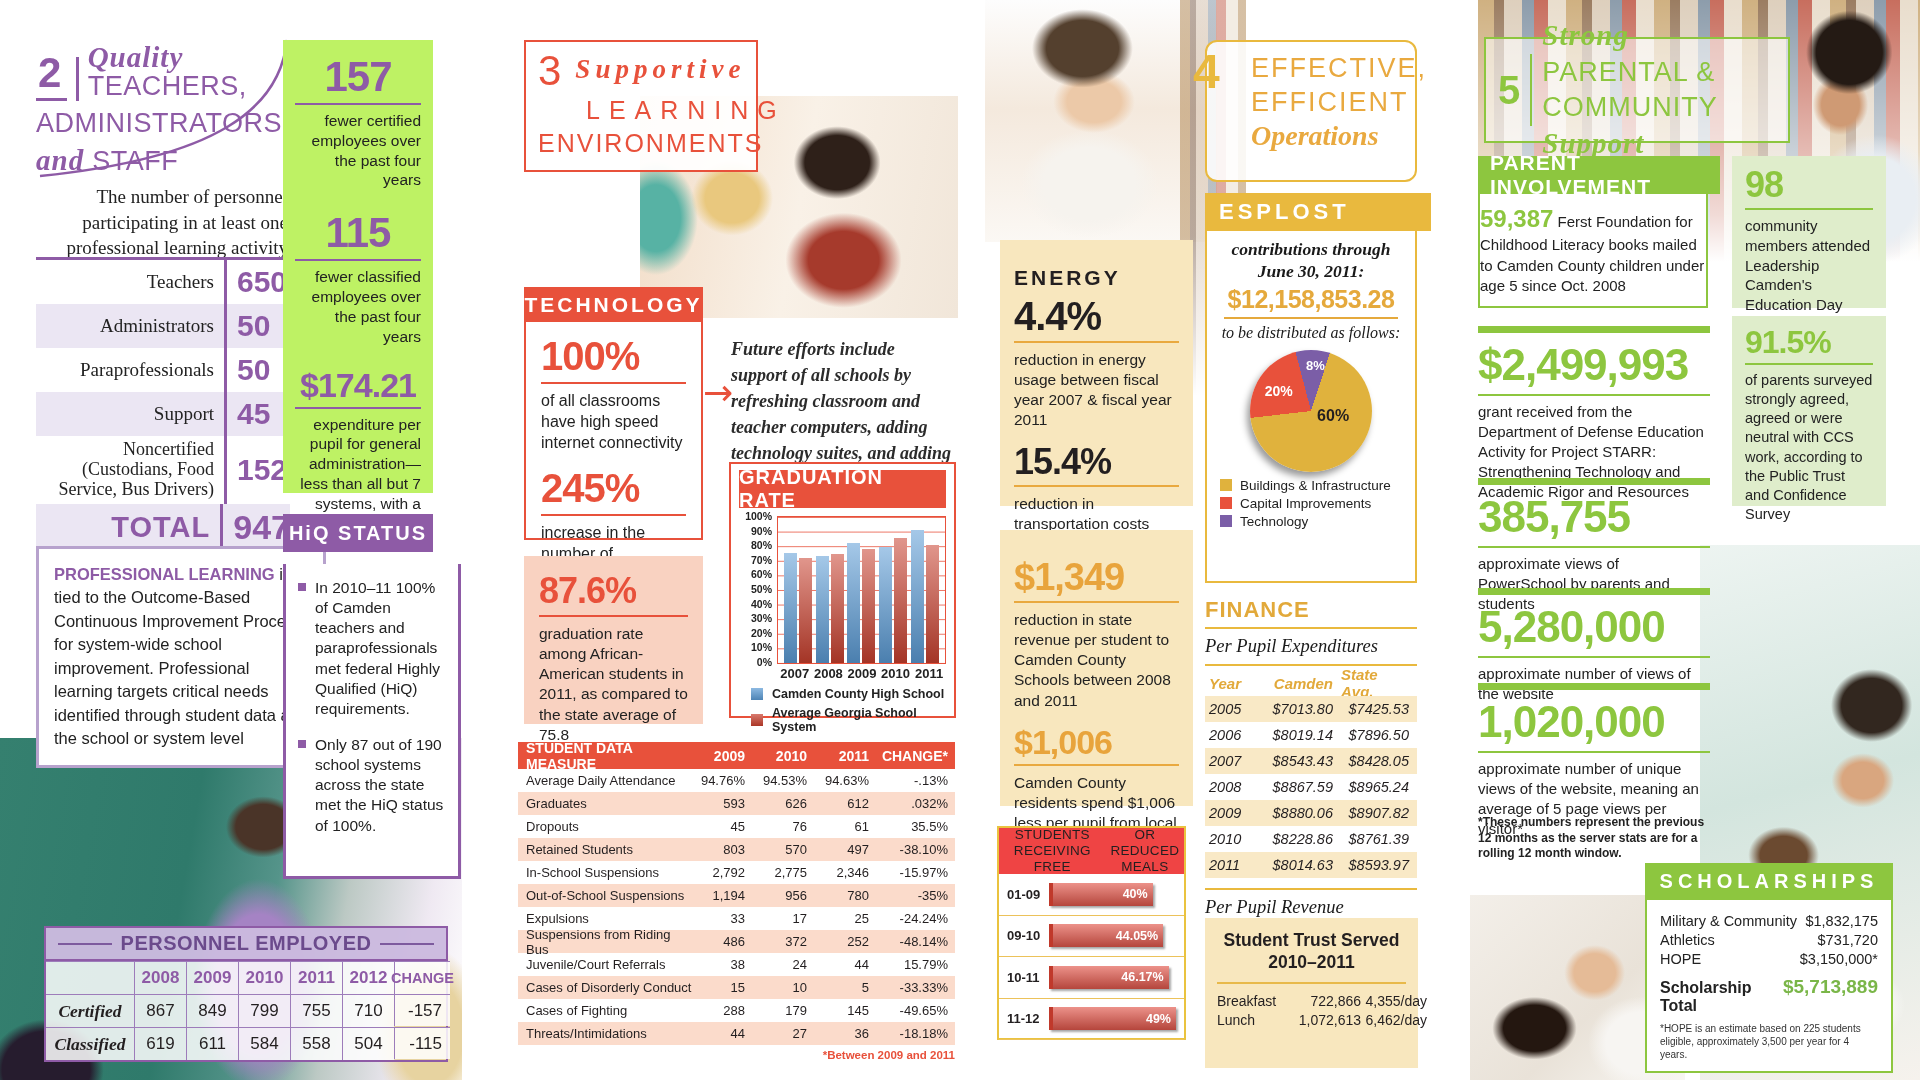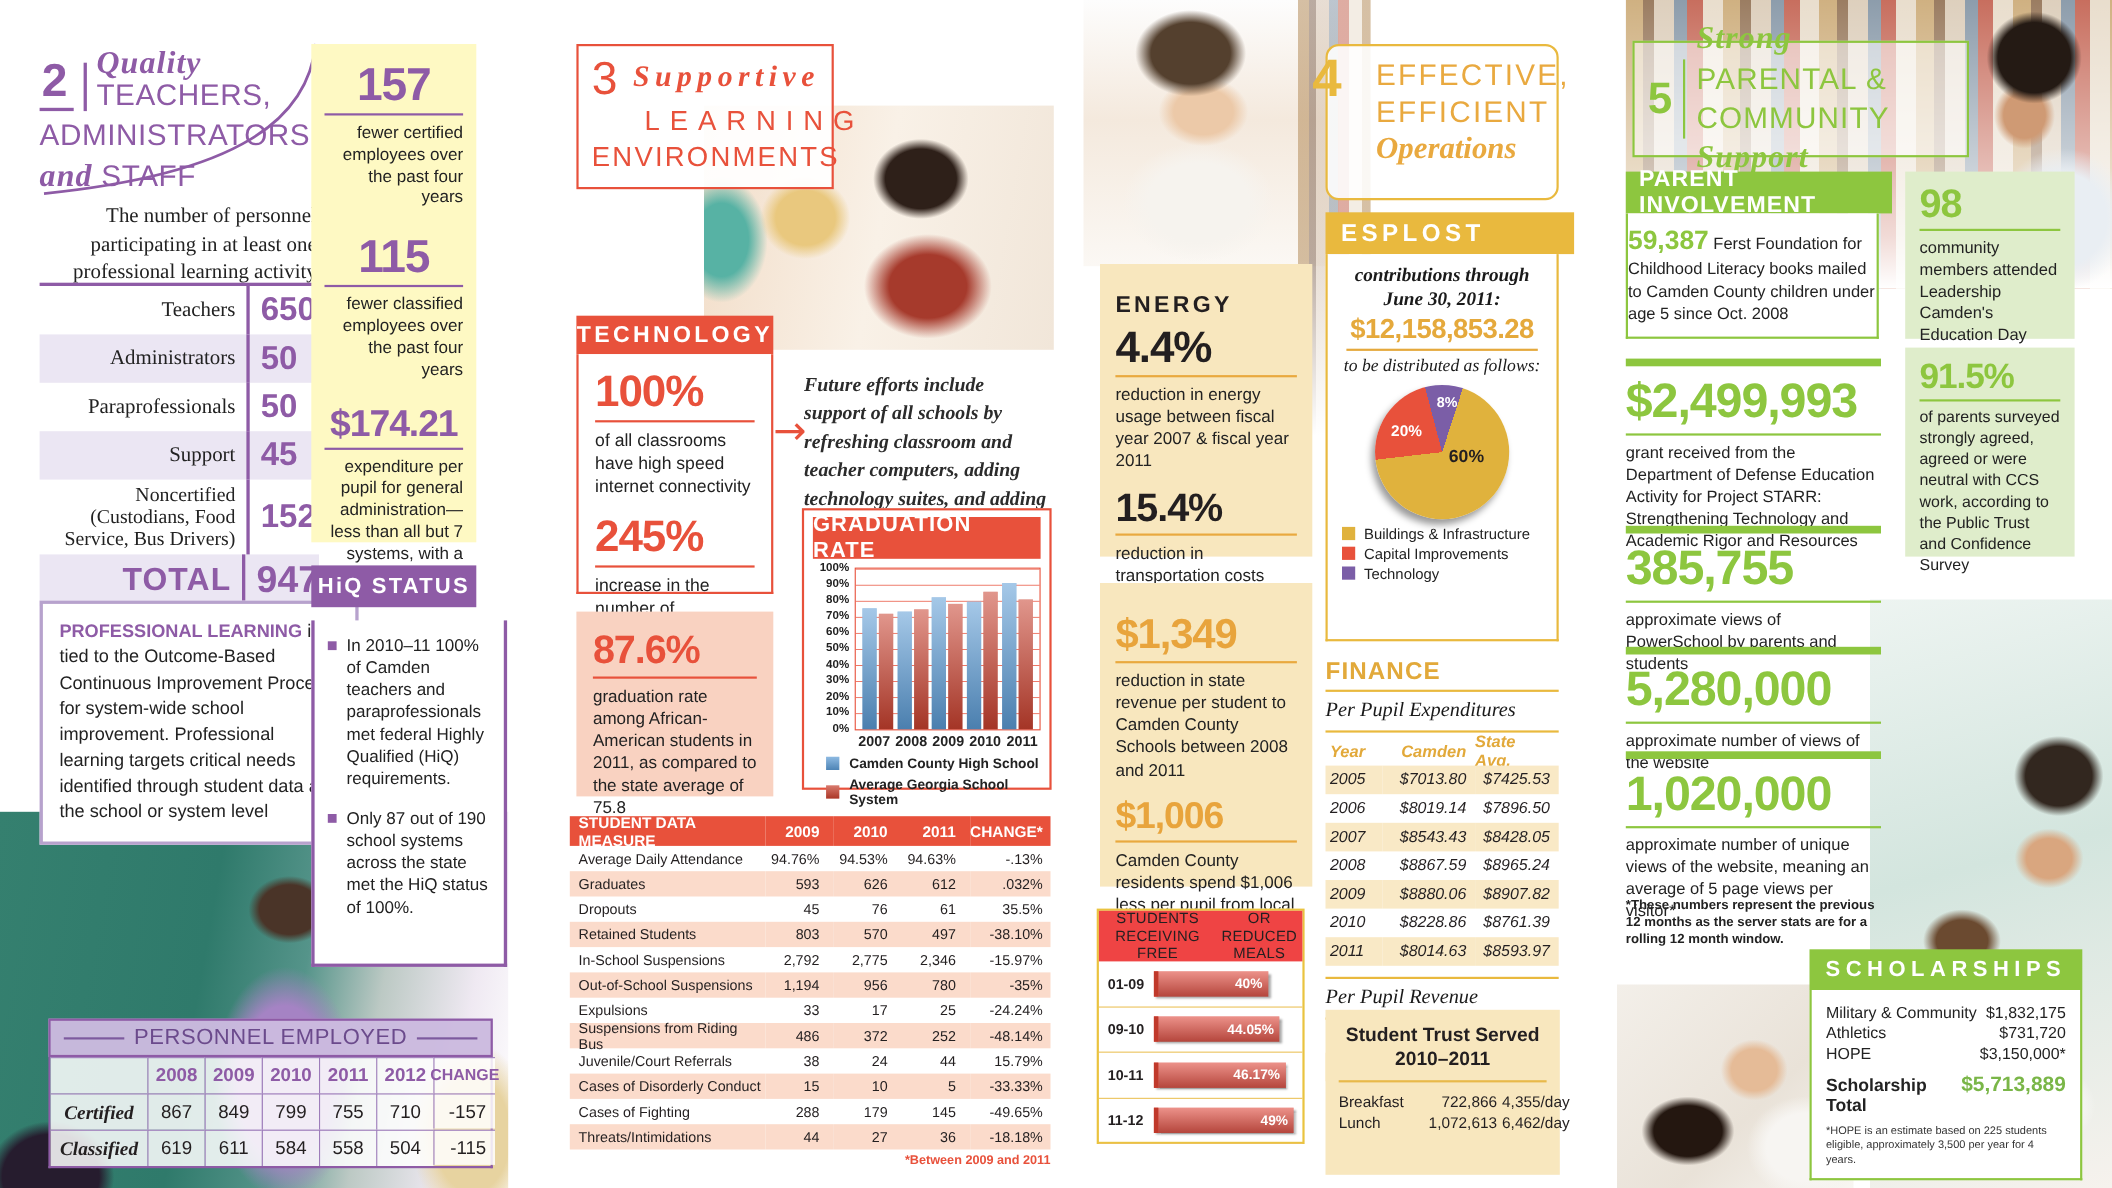--- a/index.html
+++ b/index.html
@@ -25,35 +25,35 @@
   .plt-row.shade{background:#ebe6f3;}
   .plt-label{width:178px;border-right:3px solid #8e5ba6;display:flex;align-items:center;justify-content:flex-end;
              text-align:right;padding-right:10px;font-family:"Liberation Serif",serif;font-size:19px;line-height:1.1;color:#222;}
   .plt-row.tall .plt-label{font-size:18px;}
   .plt-val{flex:1;display:flex;align-items:center;padding-left:10px;color:#8e5ba6;font-weight:bold;font-size:30px;}
   .plt-total{height:47px;background:#ebe6f3;}
   .plt-total .plt-label{font-family:"Liberation Sans",sans-serif;font-weight:bold;font-size:29px;color:#8e5ba6;letter-spacing:1px;}
   .plt-total .plt-val{font-size:34px;}
   .profbox{background:#fff;border:3px solid #b7a2cd;padding:14px 15px;font-size:16.5px;line-height:1.42;color:#222;}
   .proflead{color:#8e5ba6;font-weight:bold;}
-  .pstats{background:#fef9c3;}
+  .pstats{background:#bef264;}
   .pstat{padding:13px 12px 6px;}
   .pstat .n{font-size:42px;font-weight:bold;color:#8e5ba6;text-align:center;letter-spacing:-1px;}
   .pstat .n.money{font-size:34px;}
   .pstat .rule{border-top:2px solid #8e5ba6;margin:2px 0 6px;}
   .pstat .t{font-size:15.5px;text-align:right;line-height:1.28;color:#222;}
   .hiqband{background:#8e5ba6;justify-content:center;font-size:20px;letter-spacing:2px;}
   .hiqbody{background:#fff;border:3px solid #8e5ba6;border-top:none;padding:14px 10px 10px 12px;}
   .hiq-li{display:flex;gap:9px;margin-bottom:16px;}
   .hiq-sq{width:8px;height:8px;background:#8e5ba6;margin-top:5px;flex:none;}
   .hiq-tx{font-size:15.5px;line-height:1.3;color:#222;}
   .pe-band{height:35px;background:rgba(203,186,223,.97);display:flex;align-items:center;gap:9px;
            padding:0 12px;border:2px solid #8e5ba6;box-sizing:border-box;}
   .pe-line{flex:1;border-top:2.5px solid #7d5a9e;}
-  .pe-title{color:#6b4a8c;font-weight:normal;font-size:20px;letter-spacing:.5px;white-space:nowrap;}
+  .pe-title{color:#6b4a8c;font-weight:bold;font-size:20px;letter-spacing:.5px;white-space:nowrap;}
   .pe-grid{display:grid;grid-template-columns:88px repeat(5,52px) 56px;border:2px solid #8e5ba6;border-top:none;}
   .pe-c{border-left:1.5px solid #9d7cba;border-top:1.5px solid #9d7cba;height:32px;display:flex;align-items:center;
         justify-content:center;font-size:17px;background:rgba(255,255,255,.85);}
   .pe-c:nth-child(7n+1){border-left:none;}
   .pe-h{color:#8e5ba6;font-weight:bold;}
   .pe-h.pe-chg{font-size:14.5px;}
   .pe-l{font-family:"Liberation Serif",serif;font-style:italic;font-weight:bold;font-size:17.5px;}
   .pe-v.pe-chg{justify-content:flex-end;padding-right:8px;box-sizing:border-box;}
 
   

